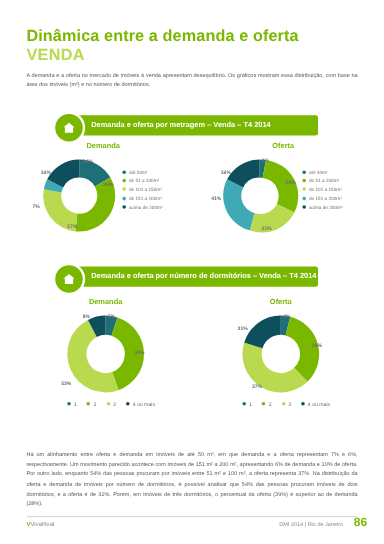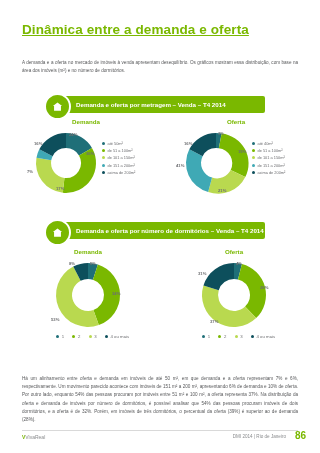--- a/index.html
+++ b/index.html
@@ -9,21 +9,21 @@
     font-family:"Liberation Sans",sans-serif;
     color:#4c4c4c;
     overflow:hidden;
     position:relative;
   }
   .page{position:relative;width:320px;height:453px;}
 
   
   .title{
     position:absolute;left:22px;top:22px;
-    font-size:13.5px;color:#7ab800;font-weight:bold;letter-spacing:0.1px;text-decoration:underline;
+    font-size:13.5px;color:#7ab800;font-weight:bold;letter-spacing:0.1px;
   }
   .subtitle{
     position:absolute;left:22px;top:38px;
     font-size:13.5px;color:#b9d94f;font-weight:bold;letter-spacing:0.3px;
   }
   .intro{
     position:absolute;left:22px;top:59px;width:276px;
     font-size:4.6px;line-height:1.75;color:#58595b;text-align:justify;
   }
 
@@ -92,20 +92,21 @@
   .pagenum{
     position:absolute;right:14px;top:430px;font-size:10px;color:#7ab800;font-weight:bold;
   }
 </style>
 </head>
 <body>
 
 <div class="page">
 
   <div class="title">Dinâmica entre a demanda e oferta</div>
+  <div class="subtitle">VENDA</div>
   <div class="intro">A demanda e a oferta no mercado de imóveis à venda apresentam desequilíbrio. Os gráficos mostram essa distribuição, com base na área dos imóveis (m²) e no número de dormitórios.</div>
 
   <div class="banner" style="top:96px;">
     <div class="bicon">
       <svg width="11" height="11" viewBox="0 0 24 24" aria-hidden="true">
         <path d="M12 3 L22 11 L19.5 11 L19.5 21 L4.5 21 L4.5 11 L2 11 Z" fill="#ffffff"></path>
       </svg>
     </div>
     <div class="blabel">Demanda e oferta por metragem – Venda – T4 2014</div>
   </div>

